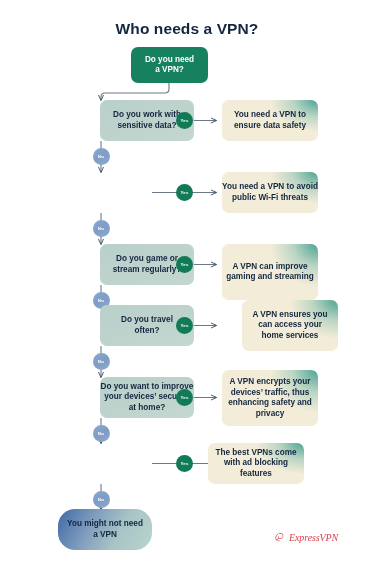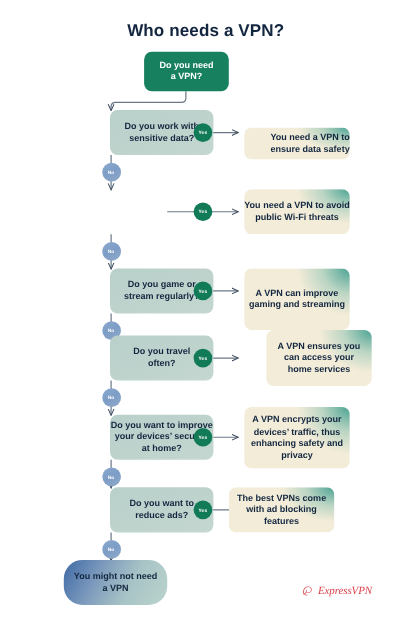--- a/index.html
+++ b/index.html
@@ -102,21 +102,21 @@
   <div class="node root" style="left:131px; top:47px; width:77px; height:36px;">
     <span>Do you need<br>a VPN?</span>
   </div>
 
   <div class="node question" style="left:58px; top:100px; width:94px; height:41px;">
     <span>Do you work with<br>sensitive data?</span>
   </div>
   <div class="badge badge-yes" style="left:176px; top:112px;">
     <span>Yes</span>
   </div>
-  <div class="node answer" style="left:222px; top:116px; width:96px; height:29px;justify-content:flex-end;">
+  <div class="node answer" style="left:222px; top:100px; width:96px; height:41px;">
     <span>You need a VPN to<br>ensure data safety</span>
   </div>
   <div class="badge badge-no" style="left:92.5px; top:148px;">
     <span>No</span>
   </div>
 
   <div class="badge badge-yes" style="left:176px; top:184px;">
     <span>Yes</span>
   </div>
   <div class="node answer" style="left:222px; top:172px; width:96px; height:41px;">
@@ -158,23 +158,20 @@
   <div class="badge badge-yes" style="left:176px; top:389px;">
     <span>Yes</span>
   </div>
   <div class="node answer" style="left:222px; top:370px; width:96px; height:56px;">
     <span>A VPN encrypts your<br>devices’ traffic, thus<br>enhancing safety and<br>privacy</span>
   </div>
   <div class="badge badge-no" style="left:92.5px; top:425px;">
     <span>No</span>
   </div>
 
-  <div class="node question" style="left:58px; top:443px; width:94px; height:41px;">
-    <span>Do you want to<br>reduce ads?</span>
-  </div>
   <div class="badge badge-yes" style="left:176px; top:455px;">
     <span>Yes</span>
   </div>
   <div class="node answer" style="left:208px; top:443px; width:96px; height:41px;">
     <span>The best VPNs come<br>with ad blocking features</span>
   </div>
   <div class="badge badge-no" style="left:92.5px; top:491px;">
     <span>No</span>
   </div>
 

